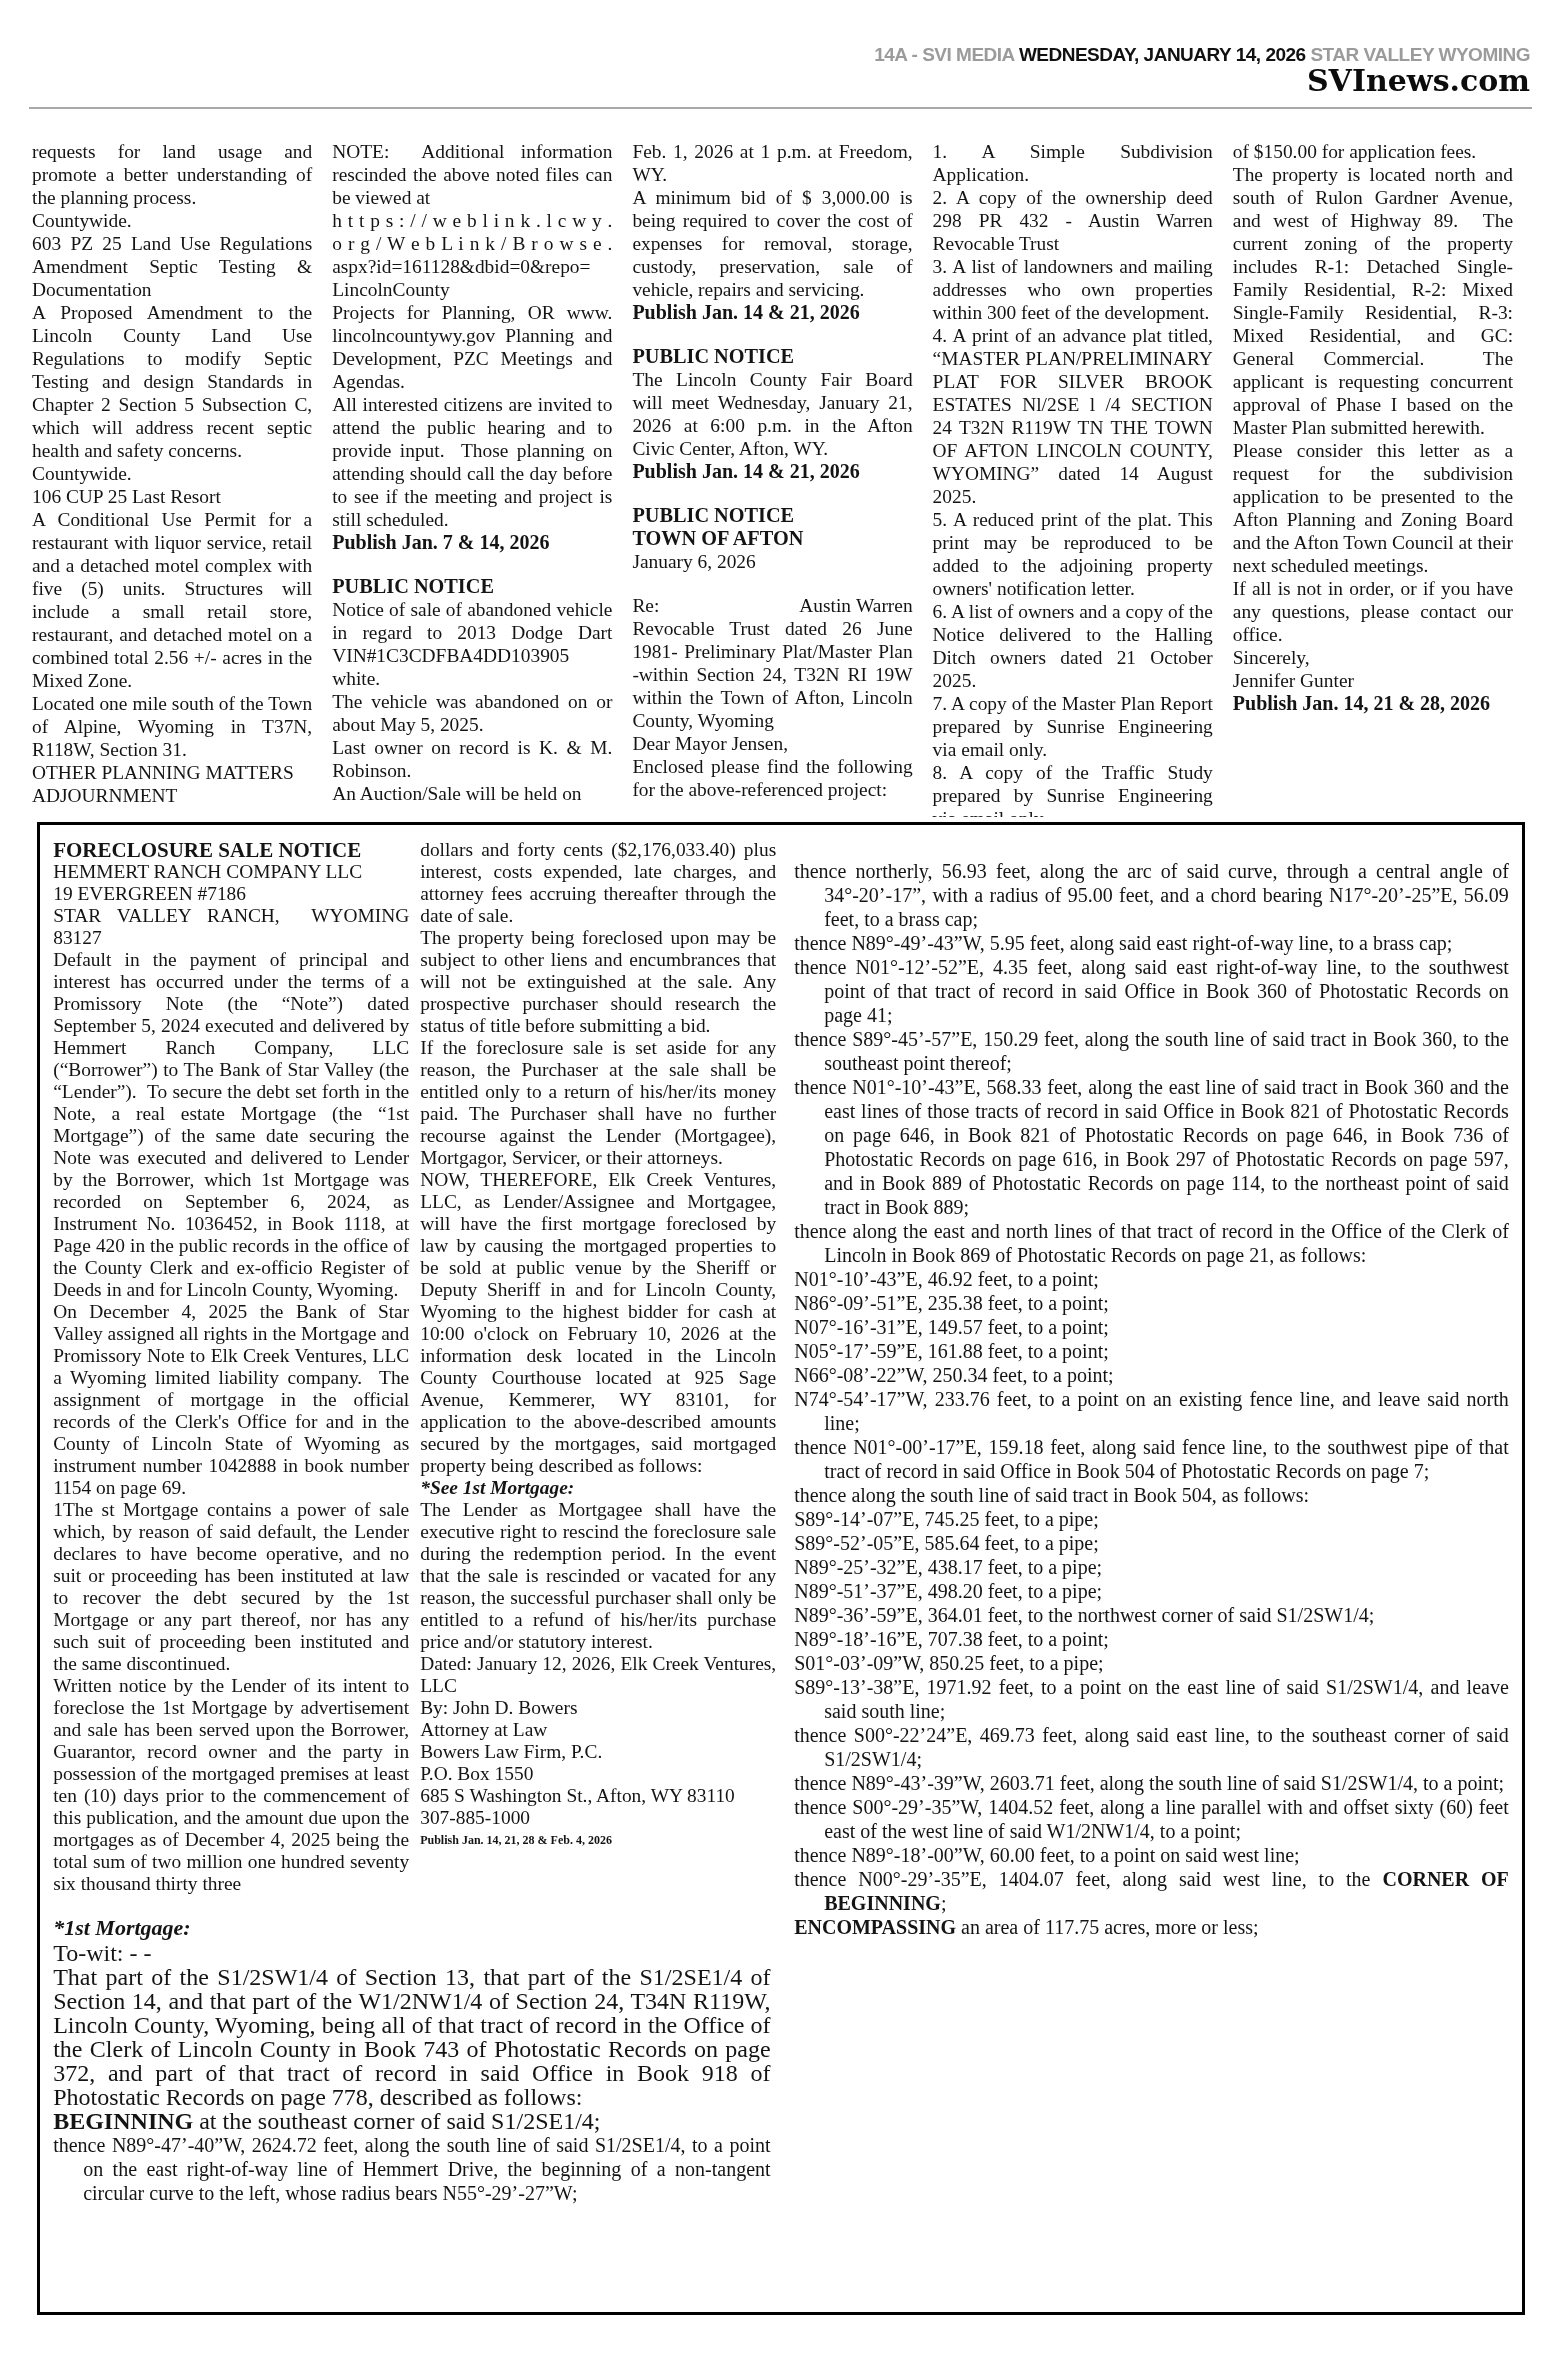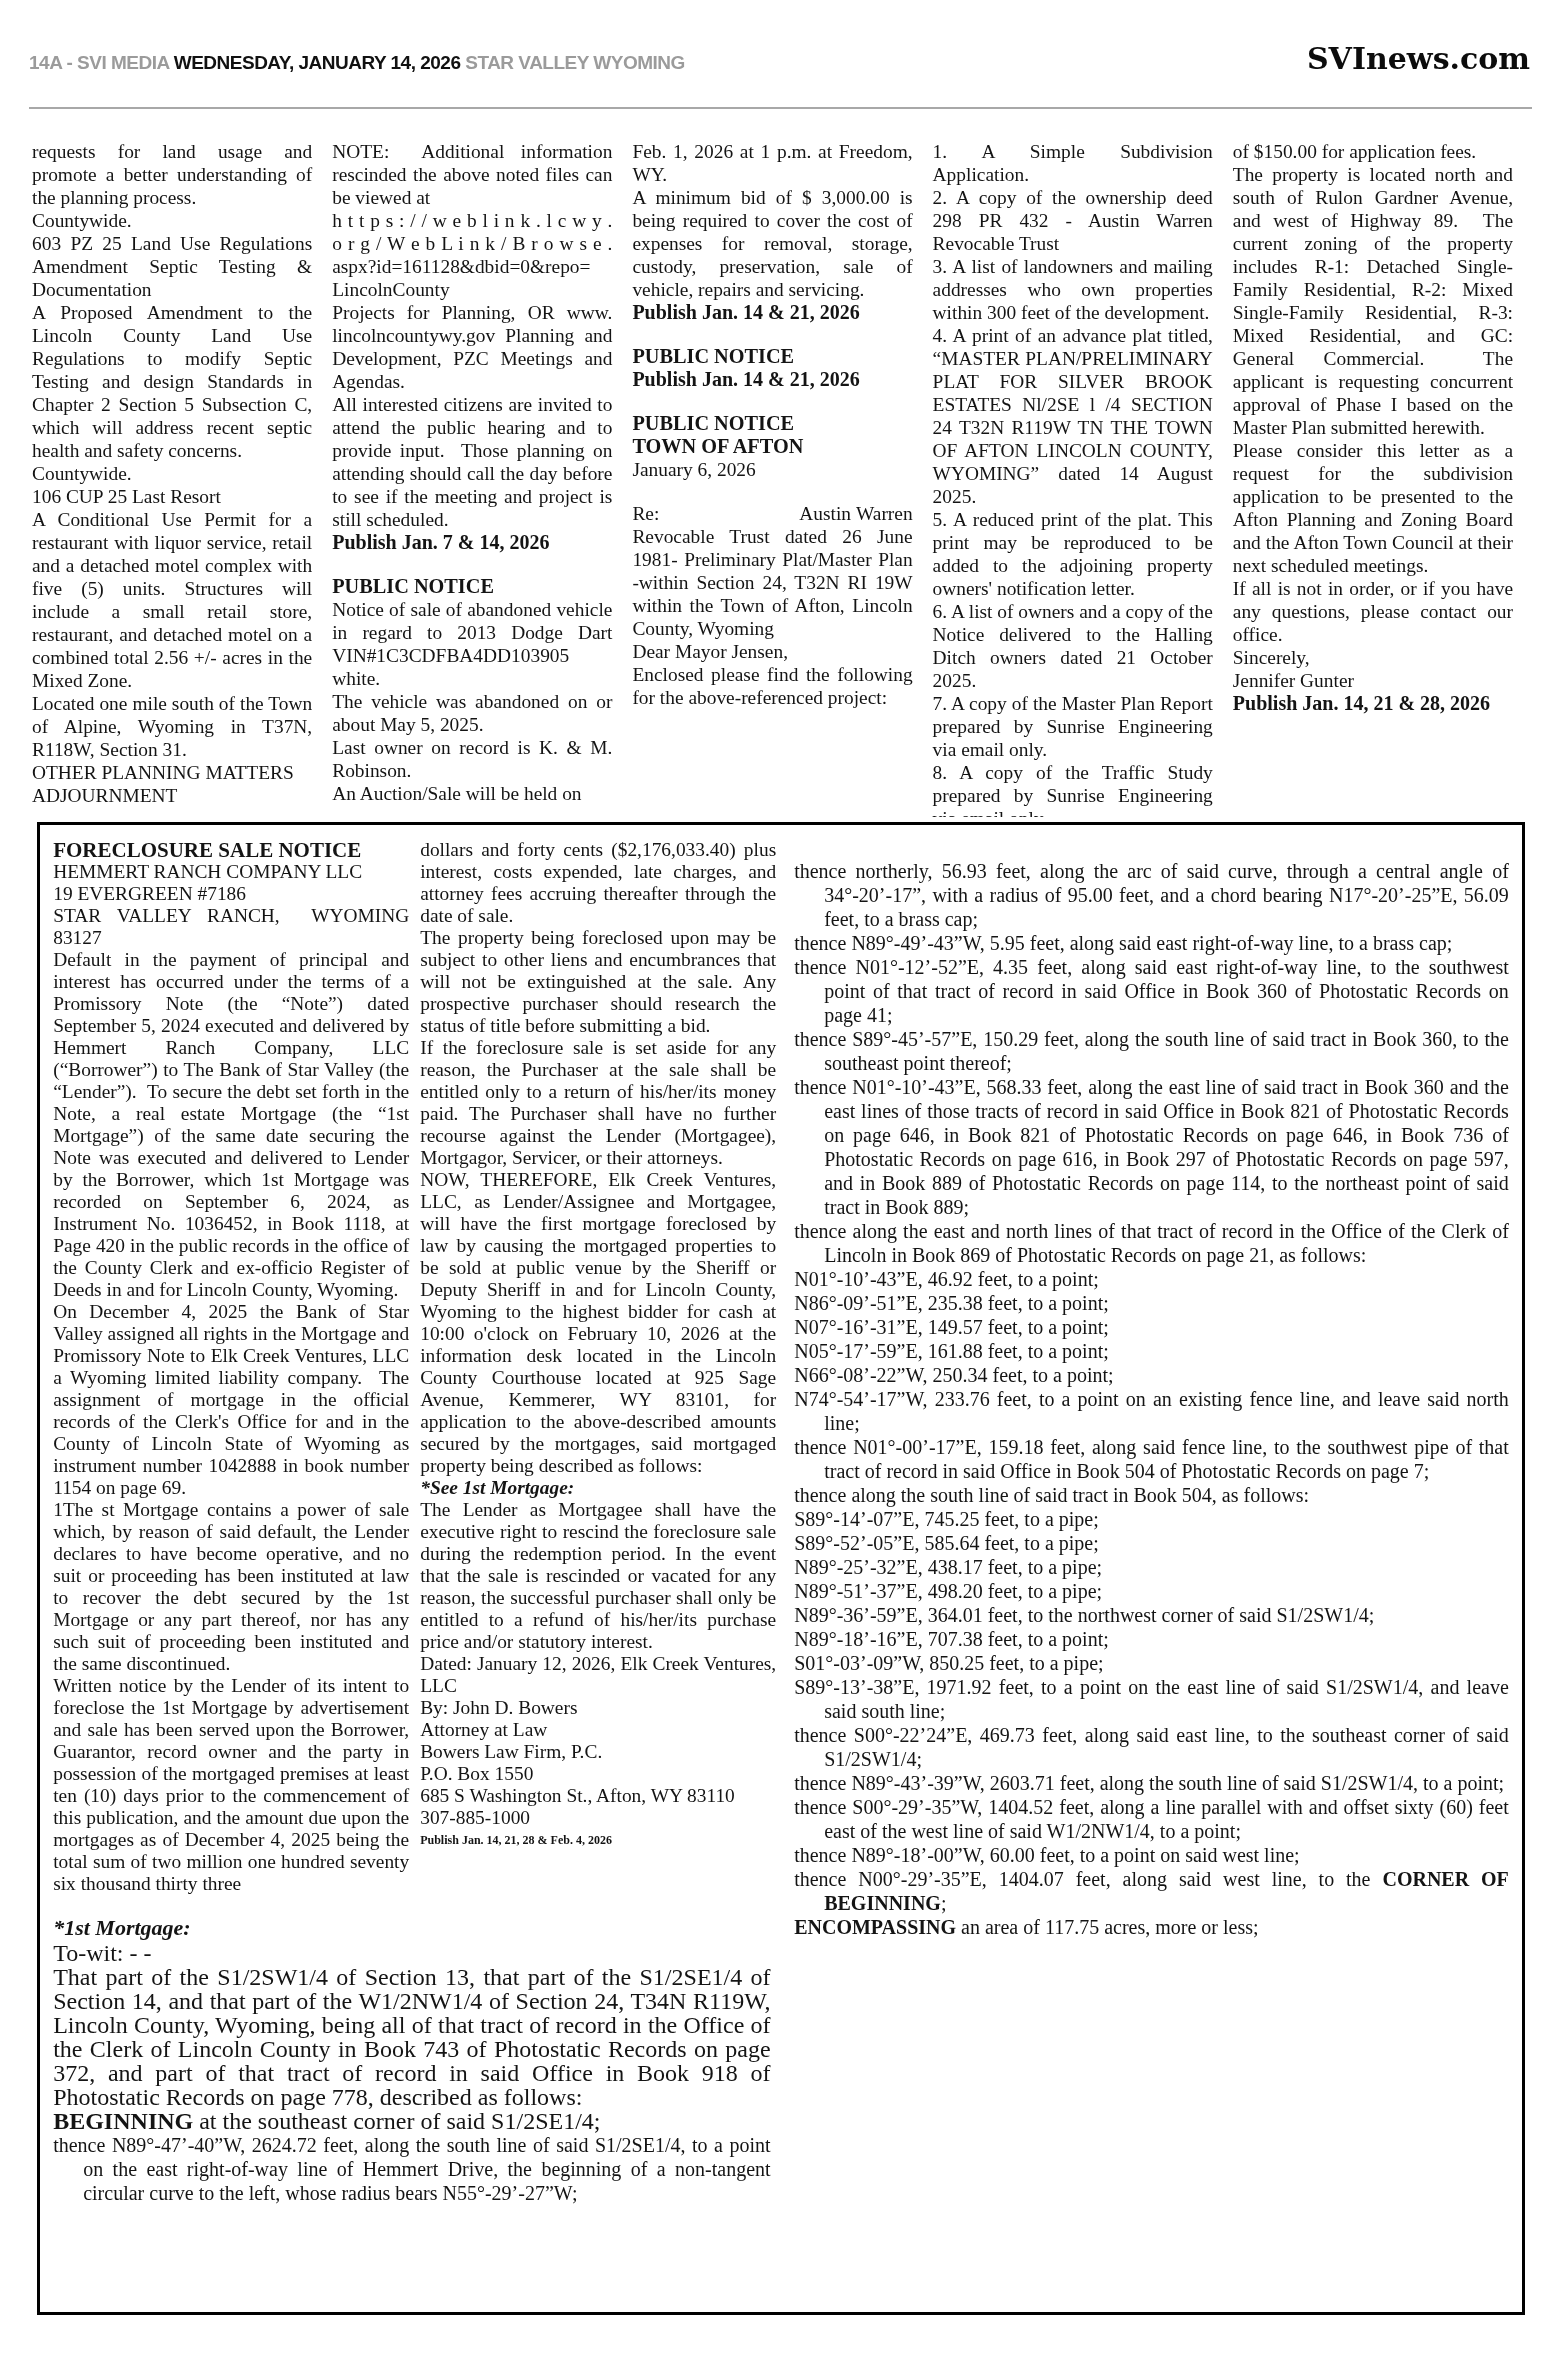--- a/index.html
+++ b/index.html
@@ -10,21 +10,21 @@
   body{
     width:1561px;height:2413px;background:var(--page-bg);
     font-family:"Liberation Serif",serif;color:var(--text);
     position:relative;overflow:hidden;
   }
   .page{position:absolute;inset:0;}
 
   
   header{
     position:absolute;top:44px;left:29px;right:31px;
-    display:flex;justify-content:space-between;align-items:flex-end;
+    display:flex;justify-content:space-between;align-items:flex-end;flex-direction:column;
   }
   .mast{
     font-family:"Liberation Sans",sans-serif;font-weight:bold;
     font-size:19px;color:var(--masthead-gray);letter-spacing:-0.5px;white-space:nowrap;
   }
   .mast .black{color:#111111;}
   .site{
     font-family:"DejaVu Serif",serif;font-weight:bold;
     font-size:30px;color:#0c0c0c;line-height:1;
   }
@@ -125,20 +125,21 @@
         <p class="blk"><b></b><span>An Auction/Sale will be held on</span><b></b><span></span></p>
       </section>
 
     <section class="col">
 
     <p class="blk"><b></b><span>Feb. 1, 2026 at 1 p.m. at Freedom, WY.</span><b></b><span></span></p>
         <p class="blk"><b></b><span>A minimum bid of $ 3,000.00 is being required to cover the cost of expenses for removal, storage, custody, preservation, sale of vehicle, repairs and servicing.</span><b></b><span></span></p>
         <p class="blk pub"><b></b><span>Publish Jan. 14 &amp; 21, 2026</span><b></b><span></span></p>
         <p class="blk gap"><b></b><span></span><b></b><span></span></p>
         <p class="blk ctrb"><b></b><span>PUBLIC NOTICE</span><b></b><span></span></p>
+        <p class="blk"><b></b><span>The Lincoln County Fair Board will meet Wednesday, January 21, 2026 at 6:00 p.m. in the Afton Civic Center, Afton, WY.</span><b></b><span></span></p>
         <p class="blk pub"><b></b><span>Publish Jan. 14 &amp; 21, 2026</span><b></b><span></span></p>
         <p class="blk gap"><b></b><span></span><b></b><span></span></p>
         <p class="blk ctrb"><b></b><span>PUBLIC NOTICE</span><b></b><span></span></p>
         <p class="blk ctrb"><b></b><span>TOWN OF AFTON</span><b></b><span></span></p>
         <p class="blk"><b></b><span>January 6, 2026</span><b></b><span></span></p>
         <p class="blk gap"><b></b><span></span><b></b><span></span></p>
         <p class="blk"><b></b><span>Re:&nbsp;&nbsp;&nbsp;&nbsp;&nbsp;&nbsp;&nbsp;&nbsp;&nbsp;&nbsp;&nbsp;&nbsp;&nbsp;&nbsp;&nbsp;&nbsp;&nbsp;&nbsp;&nbsp;&nbsp;&nbsp;&nbsp;&nbsp;&nbsp;&nbsp;&nbsp;Austin Warren Revocable Trust dated 26 June 1981- Preliminary Plat/Master Plan -within Section 24, T32N RI 19W within the Town of Afton, Lincoln County, Wyoming</span><b></b><span></span></p>
         <p class="blk"><b></b><span>Dear Mayor Jensen,</span><b></b><span></span></p>
         <p class="blk"><b></b><span>Enclosed please find the following for the above-referenced project:</span><b></b><span></span></p>
       </section>

